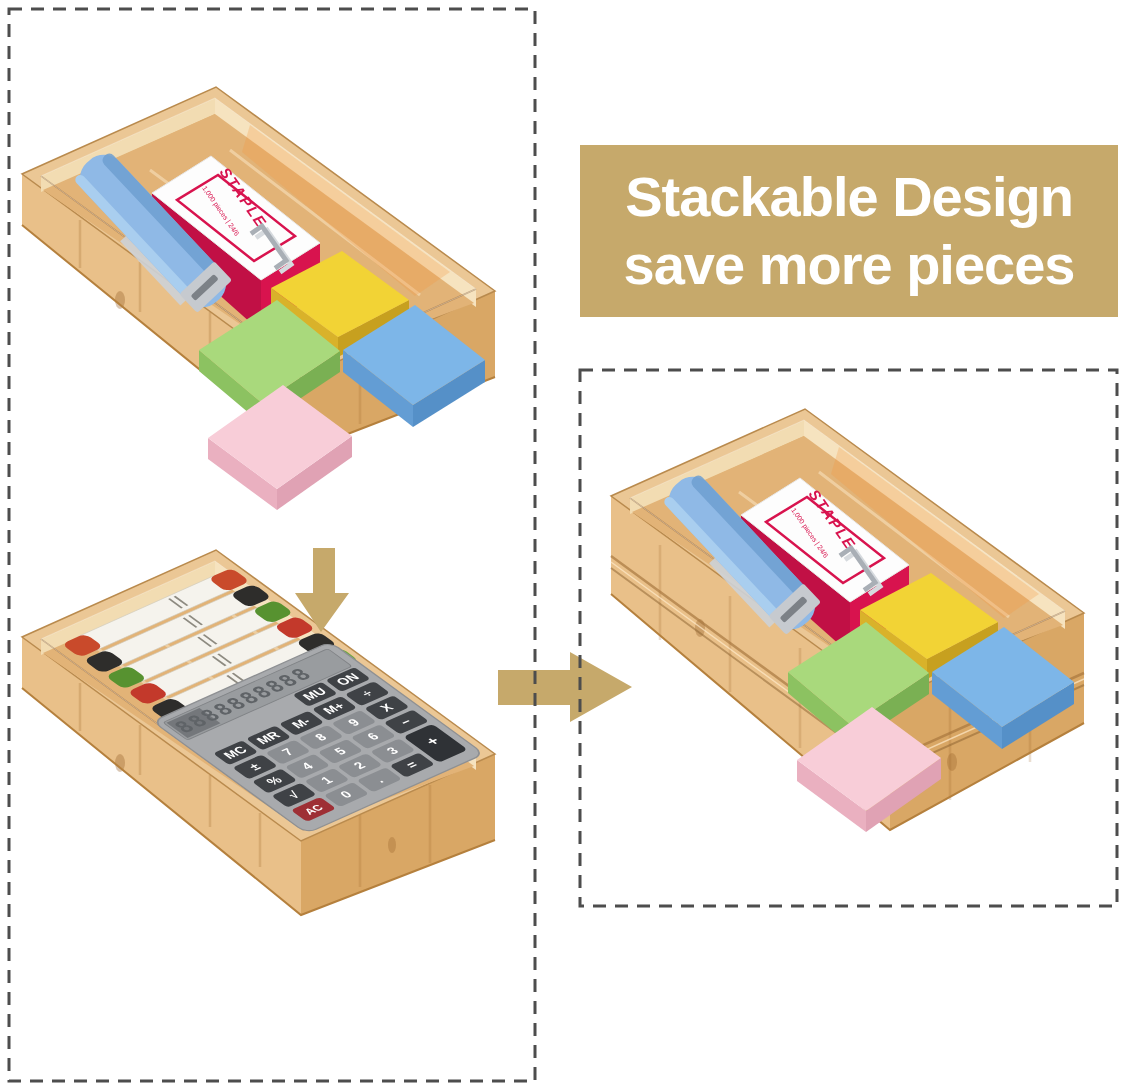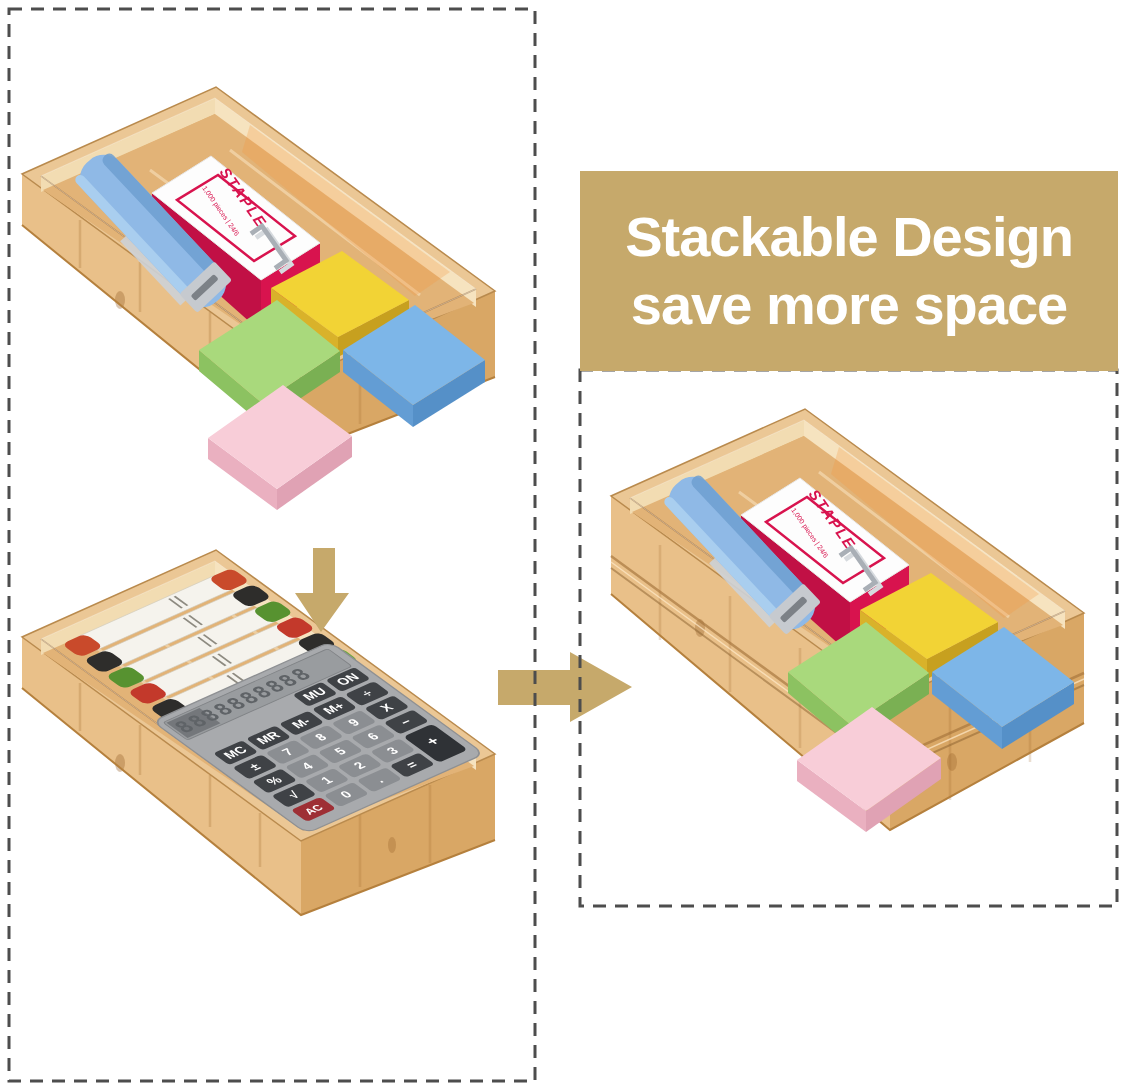--- a/index.html
+++ b/index.html
@@ -1,22 +1,22 @@
 <!DOCTYPE html>
 <html><head>
 <meta charset="utf-8">
 <style>
   html,body{margin:0;padding:0;background:#ffffff;}
   body{width:1122px;height:1088px;position:relative;overflow:hidden;
        font-family:"Liberation Sans", sans-serif;}
   #scene{position:absolute;left:0;top:0;}
-  .banner{position:absolute;left:580px;top:145px;width:538px;height:200px;
+  .banner{position:absolute;left:580px;top:145px;width:538px;height:172px;
           display:flex;flex-direction:column;align-items:center;justify-content:center;
           font-weight:bold;font-size:56px;line-height:1.22;letter-spacing:-1px;
-          white-space:nowrap;margin-top:26px;}
+          white-space:nowrap;}
   .banner span{display:block;}
   svg text{user-select:none;}
 </style>
 </head>
 <body>
 
 <svg id="scene" width="1122" height="1088" viewBox="0 0 1122 1088">
 
   <defs>
 
@@ -236,14 +236,14 @@
 
   <polygon points="313,548 335,548 335,593 349,593 321,632 295,593 313,593" fill="#c6a96b"></polygon>
   <polygon points="498,670 570,670 570,652 632,687 570,722 570,705 498,705" fill="#c6a96b"></polygon>
 
   <rect x="9" y="9" width="526" height="1072" fill="none" stroke-width="3" stroke-dasharray="13 9" stroke="#4d4d4d"></rect>
   <rect x="580" y="370" width="537" height="536" fill="none" stroke-width="3" stroke-dasharray="13 9" stroke="#4d4d4d"></rect>
 </svg>
 
 <div class="banner" style="background: rgb(198, 169, 107);">
   <span style="color: rgb(255, 255, 255);">Stackable Design</span>
-  <span style="color: rgb(255, 255, 255);">save more space</span>
+  <span style="color: rgb(255, 255, 255);">save more pieces</span>
 </div>
 
 </body></html>

